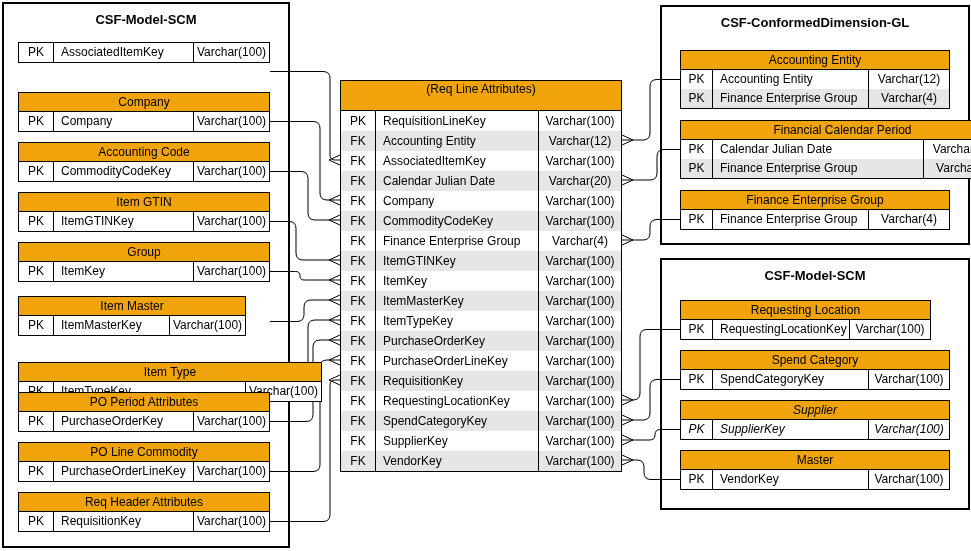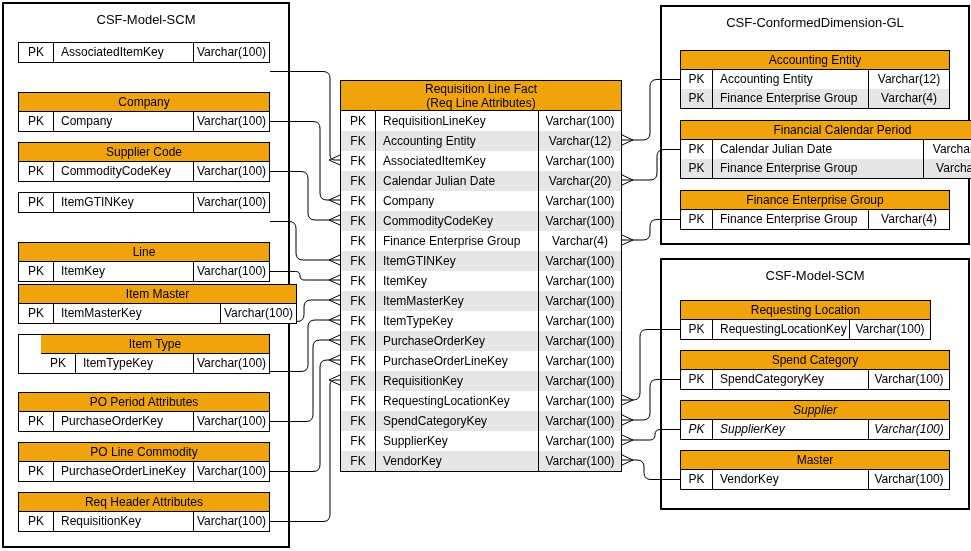--- a/index.html
+++ b/index.html
@@ -7,21 +7,21 @@
     --alt:#E6E6E6;
     --line:#000000;
   }
   html,body{margin:0;padding:0;background:#fff;}
   .canvas{
     position:relative;width:971px;height:551px;background:#fff;
     font-family:"Liberation Sans",sans-serif;font-size:12px;color:#000;
     overflow:hidden;
   }
   .group{position:absolute;border:2px solid var(--line);background:#fff;z-index:1;box-sizing:border-box;}
-  .group-title{position:absolute;left:0;right:0;top:8px;text-align:center;font-weight:normal;font-size:13px;}
+  .group-title{position:absolute;left:0;right:0;top:8px;text-align:center;font-weight:bold;font-size:13px;}
   #wires{position:absolute;left:0;top:0;z-index:2;}
   .dim-table{position:absolute;border:1px solid var(--line);background:#fff;z-index:3;box-sizing:border-box;}
   .fact-table{position:absolute;border:1px solid var(--line);background:#fff;z-index:3;box-sizing:border-box;}
   .t-header{background:var(--orange);border-bottom:1px solid var(--line);text-align:center;height:18px;line-height:18px;white-space:nowrap;overflow:hidden;}
   .fact-header{background:var(--orange);border-bottom:1px solid var(--line);text-align:center;height:28px;padding-top:1px;box-sizing:content-box;}
   .fact-header div{line-height:14px;height:14px;white-space:nowrap;}
   .t-row{display:flex;height:19px;line-height:19px;background:#fff;}
   .fact-table .t-row{height:20px;line-height:20px;}
   .t-row.alt{background:var(--alt);}
   .cell{box-sizing:border-box;white-space:nowrap;overflow:hidden;}
@@ -87,51 +87,52 @@
     </div>
     <div class="dim-table" style="left: 18px; top: 92px; width: 252px;">
       <div class="t-header">Company</div>
       <div class="t-row">
         <span class="cell key" style="width: 35px;">PK</span>
         <span class="cell field">Company</span>
         <span class="cell type" style="width: 75px;">Varchar(100)</span>
       </div>
     </div>
     <div class="dim-table" style="left: 18px; top: 142px; width: 252px;">
-      <div class="t-header">Supplier Code</div>
+      <div class="t-header">Accounting Code</div>
       <div class="t-row">
         <span class="cell key" style="width: 35px;">PK</span>
         <span class="cell field">CommodityCodeKey</span>
         <span class="cell type" style="width: 75px;">Varchar(100)</span>
       </div>
     </div>
     <div class="dim-table" style="left: 18px; top: 192px; width: 252px;">
+      <div class="t-header">Item GTIN</div>
       <div class="t-row">
         <span class="cell key" style="width: 35px;">PK</span>
         <span class="cell field">ItemGTINKey</span>
         <span class="cell type" style="width: 75px;">Varchar(100)</span>
       </div>
     </div>
     <div class="dim-table" style="left: 18px; top: 242px; width: 252px;">
-      <div class="t-header">Line</div>
+      <div class="t-header">Group</div>
       <div class="t-row">
         <span class="cell key" style="width: 35px;">PK</span>
         <span class="cell field">ItemKey</span>
         <span class="cell type" style="width: 75px;">Varchar(100)</span>
       </div>
     </div>
-    <div class="dim-table" style="left: 18px; top: 284px; width: 279px;">
+    <div class="dim-table" style="left: 18px; top: 296px; width: 228px;">
       <div class="t-header">Item Master</div>
       <div class="t-row">
         <span class="cell key" style="width: 35px;">PK</span>
         <span class="cell field">ItemMasterKey</span>
         <span class="cell type" style="width: 75px;">Varchar(100)</span>
       </div>
     </div>
-    <div class="dim-table" style="left: 18px; top: 334px; width: 252px; padding-left: 22px;">
+    <div class="dim-table" style="left: 18px; top: 362px; width: 304px;">
       <div class="t-header">Item Type</div>
       <div class="t-row">
         <span class="cell key" style="width: 35px;">PK</span>
         <span class="cell field">ItemTypeKey</span>
         <span class="cell type" style="width: 75px;">Varchar(100)</span>
       </div>
     </div>
     <div class="dim-table" style="left: 18px; top: 392px; width: 252px;">
       <div class="t-header">PO Period Attributes</div>
       <div class="t-row">
@@ -217,21 +218,20 @@
     <div class="dim-table" style="left: 680px; top: 450px; width: 270px;">
       <div class="t-header">Master</div>
       <div class="t-row">
         <span class="cell key" style="width: 32px;">PK</span>
         <span class="cell field">VendorKey</span>
         <span class="cell type" style="width: 80px;">Varchar(100)</span>
       </div>
     </div>
     <div class="fact-table" style="left: 340px; top: 80px; width: 282px;">
       <div class="fact-header">
-        <div>Requisition Line Fact</div>
         <div>(Req Line Attributes)</div>
       </div>
       <div class="t-row">
         <span class="cell key" style="width: 35px;">PK</span>
         <span class="cell field">RequisitionLineKey</span>
         <span class="cell type" style="width: 82px;">Varchar(100)</span>
       </div>
       <div class="t-row alt">
         <span class="cell key" style="width: 35px;">FK</span>
         <span class="cell field">Accounting Entity</span>

